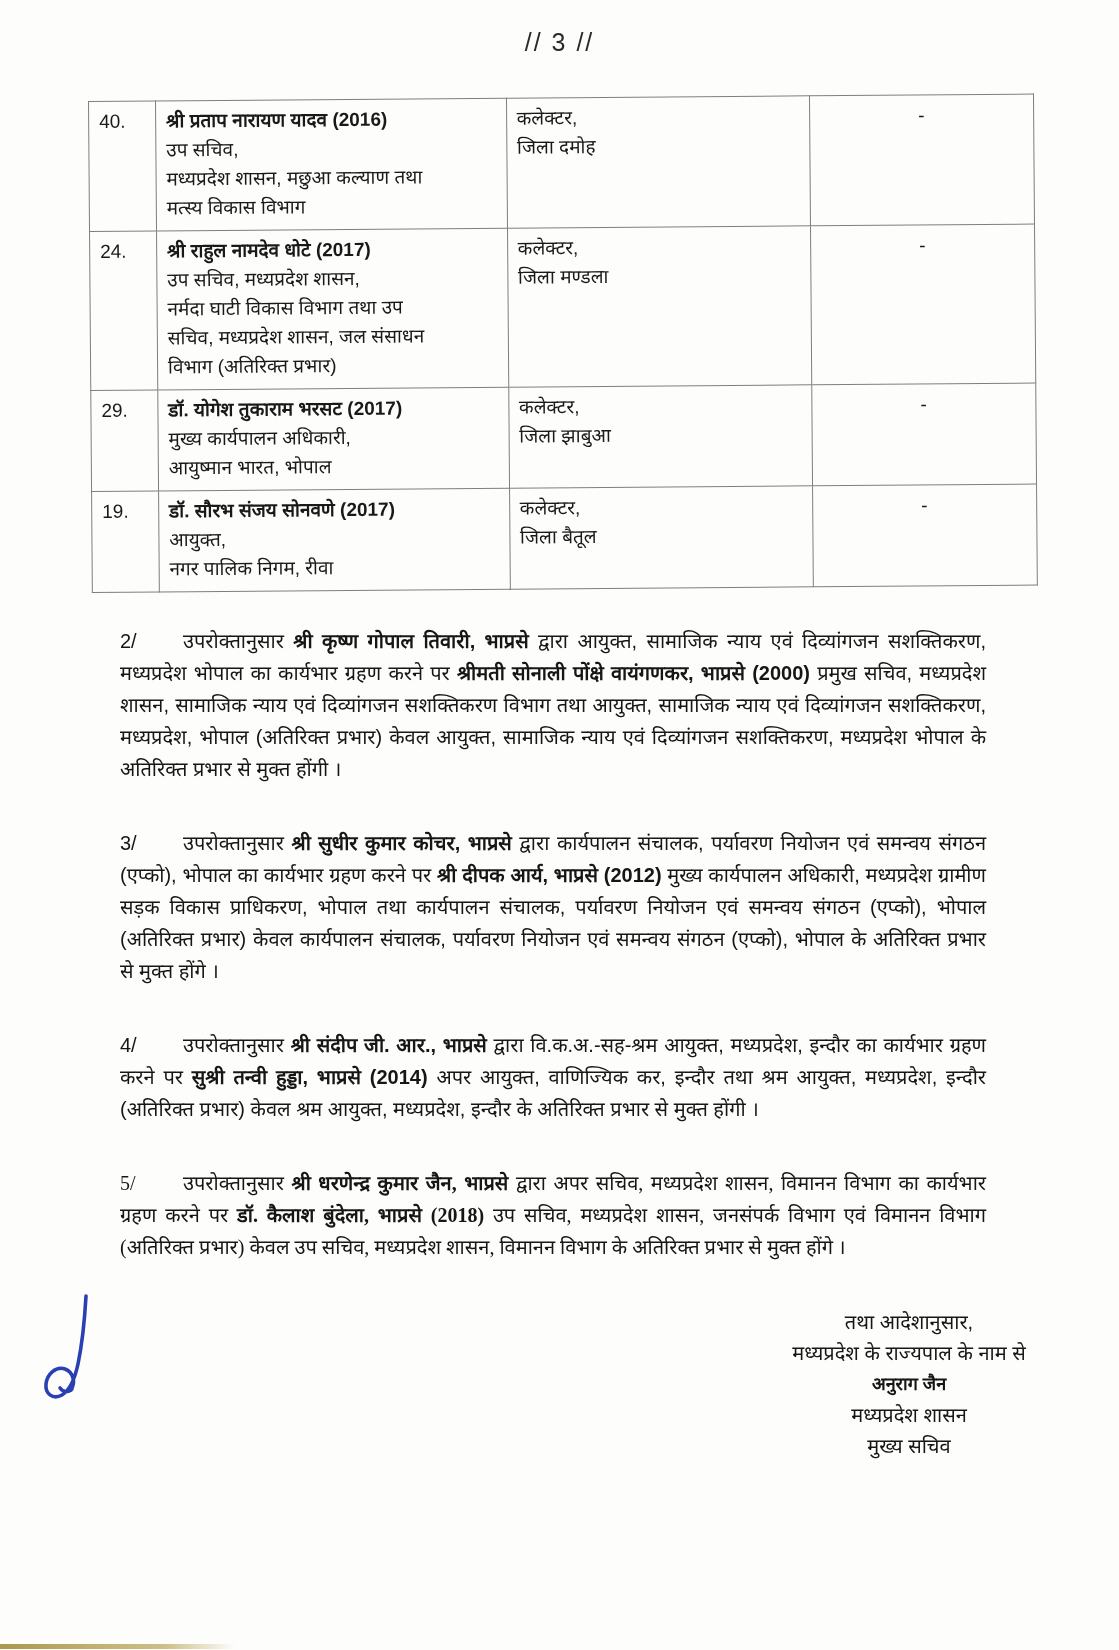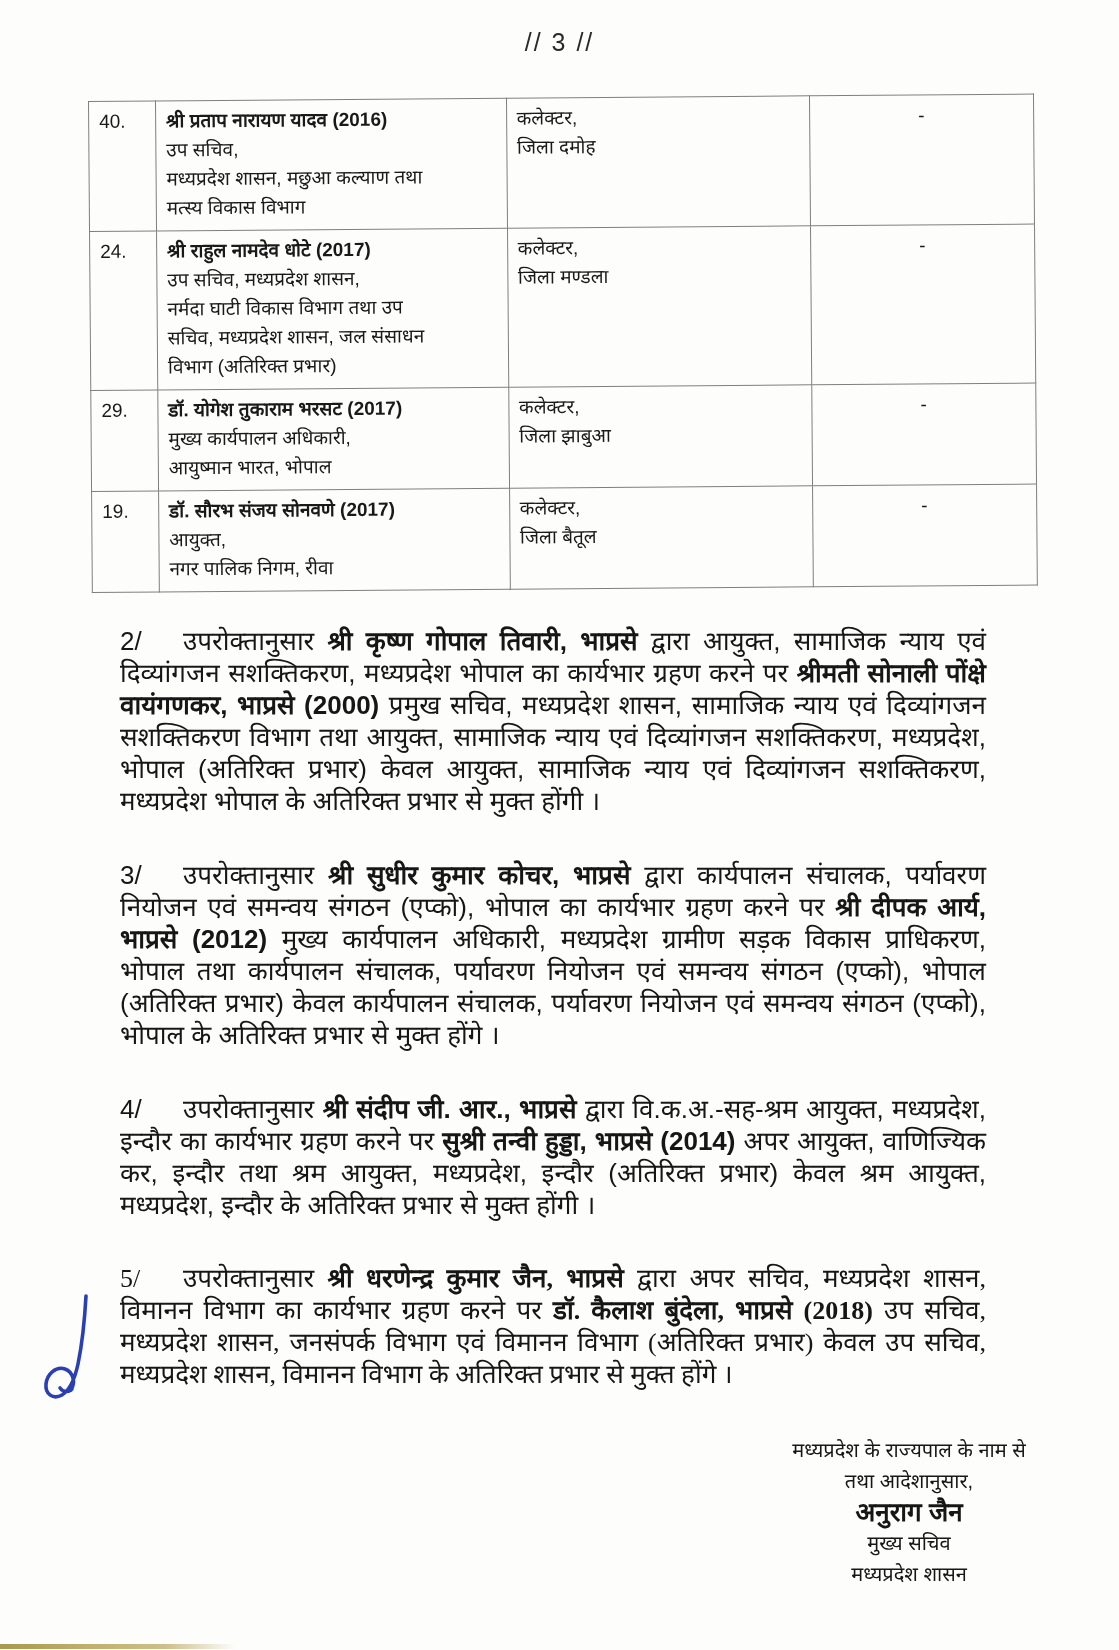--- a/index.html
+++ b/index.html
@@ -39,37 +39,37 @@
   }
   td.c-sno{width:47px;padding-left:9px;font-size:18px;color:#333;}
   td.c-name{width:345px;}
   td.c-post{width:295px;}
   td.c-remark{width:215px;text-align:center;color:#444;}
   .officer-name{font-weight:700;}
   .content{
     margin:32px 0 0 120px;
     width:866px;
     text-align:justify;
-    font-size:26px;
+    font-size:20px;
     line-height:32px;
     color:#161616;
   }
   .para{margin:0 0 42px 0;}
   .para:last-of-type{margin-bottom:0;font-family:Liberation Serif, serif;}
   .pnum{display:inline-block;width:63px;}
   .para b{font-weight:700;}
   .signature{
     width:380px;
     margin:44px 20px 0 auto;
     text-align:center;
     font-size:20px;
     line-height:31px;
     color:#161616;
   }
-  .sig-name{font-weight:700;font-size:26px;}
+  .sig-name{font-weight:700;font-size:18px;}
   .ink-mark{
     position:absolute;
     left:40px;top:1292px;
     width:66px;height:116px;
   }
   .edge-artifact{
     position:absolute;
     left:0;top:1644px;
     width:235px;height:5px;
     background:linear-gradient(90deg,#a9984f 0%,#bfae6b 35%,#cdbf8a 70%,rgba(205,191,138,0) 100%);
@@ -143,25 +143,25 @@
   </table>
 
   <div class="content">
       <div class="para"><span class="pnum">2/</span><span>उपरोक्तानुसार </span><b>श्री कृष्ण गोपाल तिवारी, भाप्रसे</b><span> द्वारा आयुक्त, सामाजिक न्याय एवं दिव्यांगजन सशक्तिकरण, मध्यप्रदेश भोपाल का कार्यभार ग्रहण करने पर </span><b>श्रीमती सोनाली पोंक्षे वायंगणकर, भाप्रसे (2000)</b><span> प्रमुख सचिव, मध्यप्रदेश शासन, सामाजिक न्याय एवं दिव्यांगजन सशक्तिकरण विभाग तथा आयुक्त, सामाजिक न्याय एवं दिव्यांगजन सशक्तिकरण, मध्यप्रदेश, भोपाल (अतिरिक्त प्रभार) केवल आयुक्त, सामाजिक न्याय एवं दिव्यांगजन सशक्तिकरण, मध्यप्रदेश भोपाल के अतिरिक्त प्रभार से मुक्त होंगी ।</span></div>
       <div class="para"><span class="pnum">3/</span><span>उपरोक्तानुसार </span><b>श्री सुधीर कुमार कोचर, भाप्रसे</b><span> द्वारा कार्यपालन संचालक, पर्यावरण नियोजन एवं समन्वय संगठन (एप्को), भोपाल का कार्यभार ग्रहण करने पर </span><b>श्री दीपक आर्य, भाप्रसे (2012)</b><span> मुख्य कार्यपालन अधिकारी, मध्यप्रदेश ग्रामीण सड़क विकास प्राधिकरण, भोपाल तथा कार्यपालन संचालक, पर्यावरण नियोजन एवं समन्वय संगठन (एप्को), भोपाल (अतिरिक्त प्रभार) केवल कार्यपालन संचालक, पर्यावरण नियोजन एवं समन्वय संगठन (एप्को), भोपाल के अतिरिक्त प्रभार से मुक्त होंगे ।</span></div>
       <div class="para"><span class="pnum">4/</span><span>उपरोक्तानुसार </span><b>श्री संदीप जी. आर., भाप्रसे</b><span> द्वारा वि.क.अ.-सह-श्रम आयुक्त, मध्यप्रदेश, इन्दौर का कार्यभार ग्रहण करने पर </span><b>सुश्री तन्वी हुड्डा, भाप्रसे (2014)</b><span> अपर आयुक्त, वाणिज्यिक कर, इन्दौर तथा श्रम आयुक्त, मध्यप्रदेश, इन्दौर (अतिरिक्त प्रभार) केवल श्रम आयुक्त, मध्यप्रदेश, इन्दौर के अतिरिक्त प्रभार से मुक्त होंगी ।</span></div>
       <div class="para"><span class="pnum">5/</span><span>उपरोक्तानुसार </span><b>श्री धरणेन्द्र कुमार जैन, भाप्रसे</b><span> द्वारा अपर सचिव, मध्यप्रदेश शासन, विमानन विभाग का कार्यभार ग्रहण करने पर </span><b>डॉ. कैलाश बुंदेला, भाप्रसे (2018)</b><span> उप सचिव, मध्यप्रदेश शासन, जनसंपर्क विभाग एवं विमानन विभाग (अतिरिक्त प्रभार) केवल उप सचिव, मध्यप्रदेश शासन, विमानन विभाग के अतिरिक्त प्रभार से मुक्त होंगे ।</span></div>
     </div>
 
   <div class="signature">
+    <div>तथा आदेशानुसार,</div>
     <div>मध्यप्रदेश के राज्यपाल के नाम से</div>
-    <div>तथा आदेशानुसार,</div>
     <div class="sig-name">अनुराग जैन</div>
+    <div>मध्यप्रदेश शासन</div>
     <div>मुख्य सचिव</div>
-    <div>मध्यप्रदेश शासन</div>
   </div>
 
   <svg class="ink-mark" viewBox="0 0 66 116" xmlns="http://www.w3.org/2000/svg">
     <path d="M46,4 C45,22 43,48 38,72 C35,86 30,98 22,103 C13,108 5,102 6,92 C7,82 16,74 25,77 C33,80 36,90 31,98 M20,96 C23,100 28,101 32,97" fill="none" stroke-width="3.6" stroke-linecap="round" stroke="#2b3fb5"></path>
   </svg>
 
   <div class="edge-artifact"></div>
 
 </div>
 

